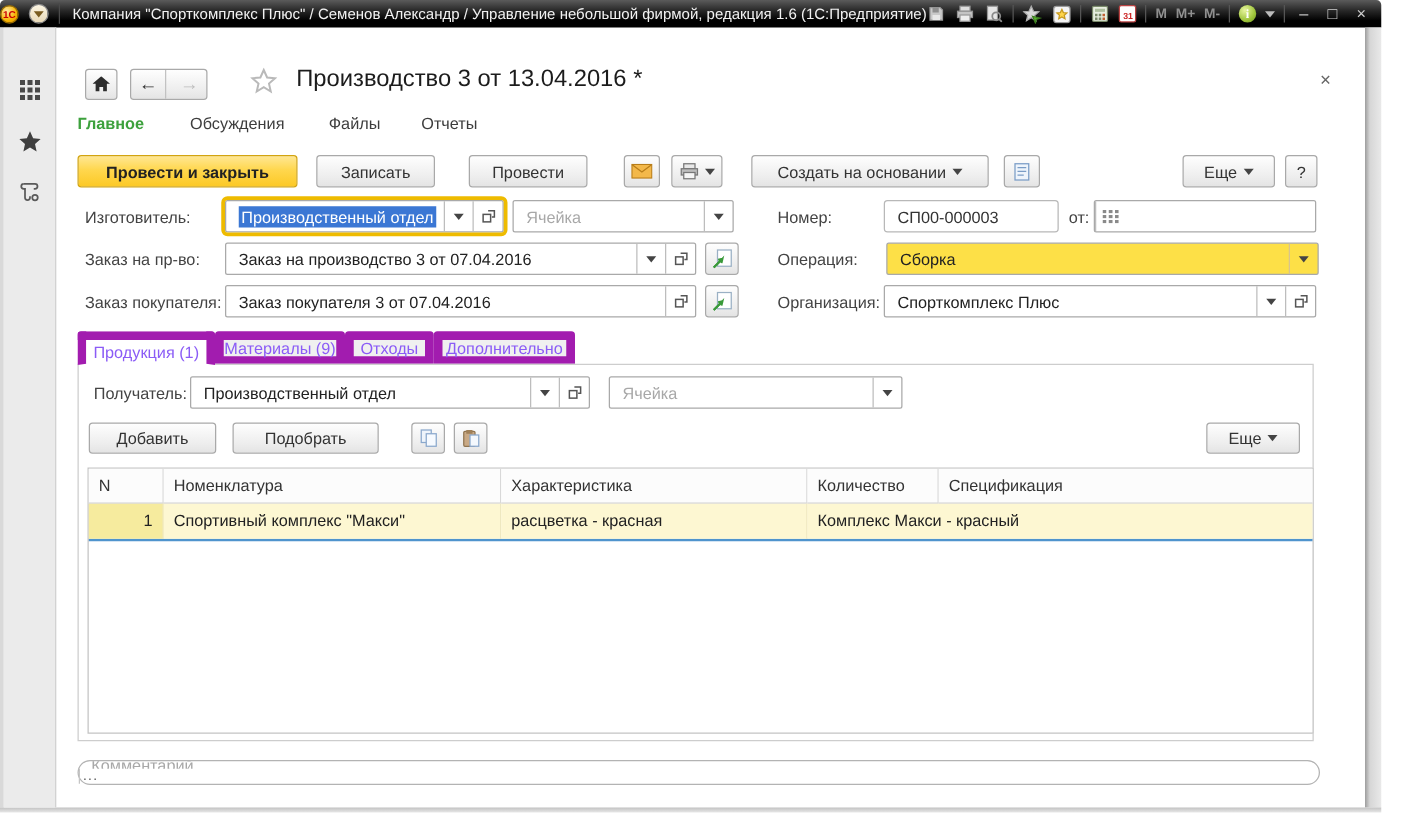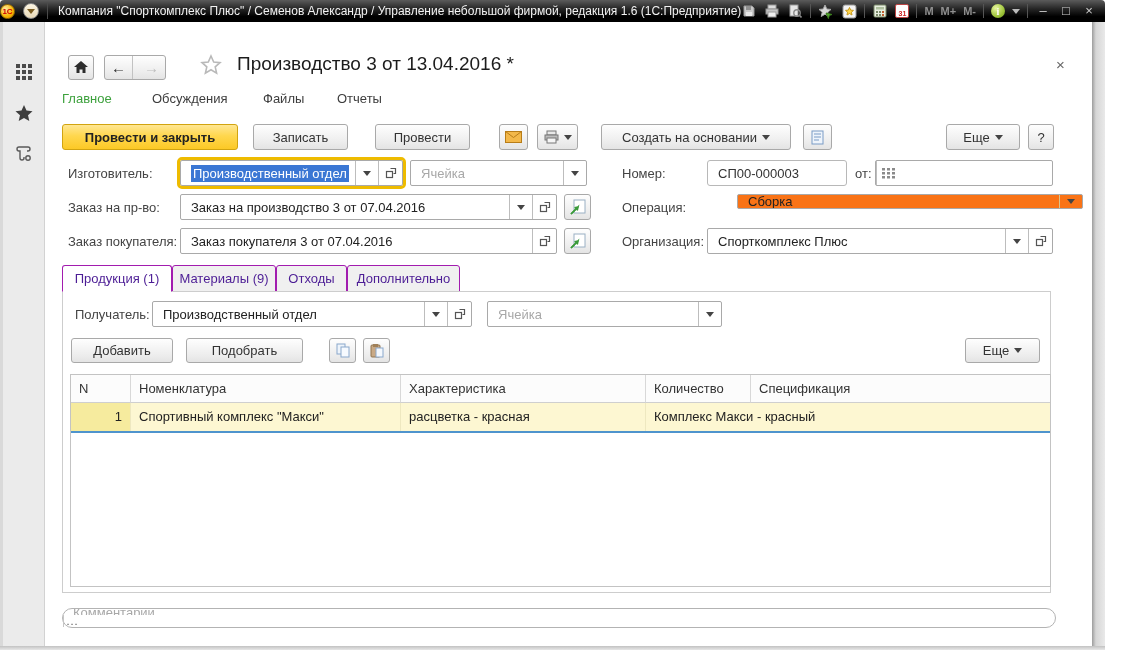--- a/index.html
+++ b/index.html
@@ -56,27 +56,27 @@
   .fld-val { flex:1; display:flex; align-items:center; padding:0 10px; white-space:nowrap; overflow:hidden; }
   .ph { color:#a8a8a8; }
   .dd { width:23px; border-left:1px solid #bdbdbd; display:flex; align-items:center; justify-content:center; }
   .openb { width:24px; border-left:1px solid #bdbdbd; display:flex; align-items:center; justify-content:center; }
   .focus-ring { outline:3px solid #eebb00; outline-offset:0; border-radius:2px; }
   .sel-text { background:#3b77d4; color:#fff; padding:1px 2px; }
   .lbl { position:absolute; font-size:13px; color:#444; white-space:nowrap; }
 
   
   .nav-tab { position:absolute; top:91px; font-size:13px; color:#3d3d3d; }
-  .nav-tab.active { color:#3da13d; font-weight:normal; }
+  .nav-tab.active { color:#3da13d; font-weight:bold; }
   .doc-title { position:absolute; left:237px; top:53px; font-size:19px; color:#1c1c1c; }
   .form-close { position:absolute; left:1056px; top:56px; font-size:15px; color:#666; }
 
   
-  .dtab { position:absolute; top:265px; height:27px; background:#f0f0f0; border:1px solid #a21caf;
-    border-radius:3px 3px 0 0; font-size:13px; color:#4c1d95; display:flex; align-items:center;
+  .dtab { position:absolute; top:265px; height:27px; background:#f0f0f0; border:7px solid #a21caf;
+    border-radius:3px 3px 0 0; font-size:13px; color:#8b5cf6; display:flex; align-items:center;
     justify-content:center; z-index:1; }
   .dtab.active { background:#fff; border-bottom:1px solid #fff; z-index:3; }
   .panel { position:absolute; left:62px; top:291px; width:989px; height:302px;
     border:1px solid #cdcdcd; background:#fff; z-index:2; }
 
   
   .tbl { position:absolute; left:70px; top:374px; width:981px; height:213px;
     border:1px solid #c3c3c3; background:#fff; z-index:4; }
   .trow { display:flex; width:100%; }
   .th { height:28px; line-height:27px; font-size:13px; color:#333; padding:0 8px;
@@ -324,21 +324,21 @@
     </span>
   </div>
   <div class="btn" style="left:564px;top:194px;width:27px;height:26px">
     <svg width="16" height="16">
         <rect x="4" y="1" width="11" height="13" fill="#fff" stroke="#9ab0c4"></rect>
         <path d="M1 15 L8 8 L7.2 11.5 M8 8 L4.5 8.8" fill="none" stroke="#3a9a3a" stroke-width="1.6"></path>
         <path d="M1 15 L8 8" stroke="#3a9a3a" stroke-width="1.6"></path>
       </svg>
   </div>
   <span class="lbl" style="left:622px;top:200px">Операция:</span>
-  <div class="fld" style="left:737px;top:194px;width:346px;height:15px;background:#f97316">
+  <div class="fld" style="left:709px;top:194px;width:346px;height:26px;background:#fde047">
     <span class="fld-val">Сборка</span>
     <span class="dd" style="border-left-color:#d8c48e">
         <span class="tri"></span>
       </span>
   </div>
 
   <span class="lbl" style="left:68px;top:234px">Заказ покупателя:</span>
   <div class="fld" style="left:180px;top:228px;width:377px;height:26px">
     <span class="fld-val">Заказ покупателя 3 от 07.04.2016</span>
     <span class="openb">

